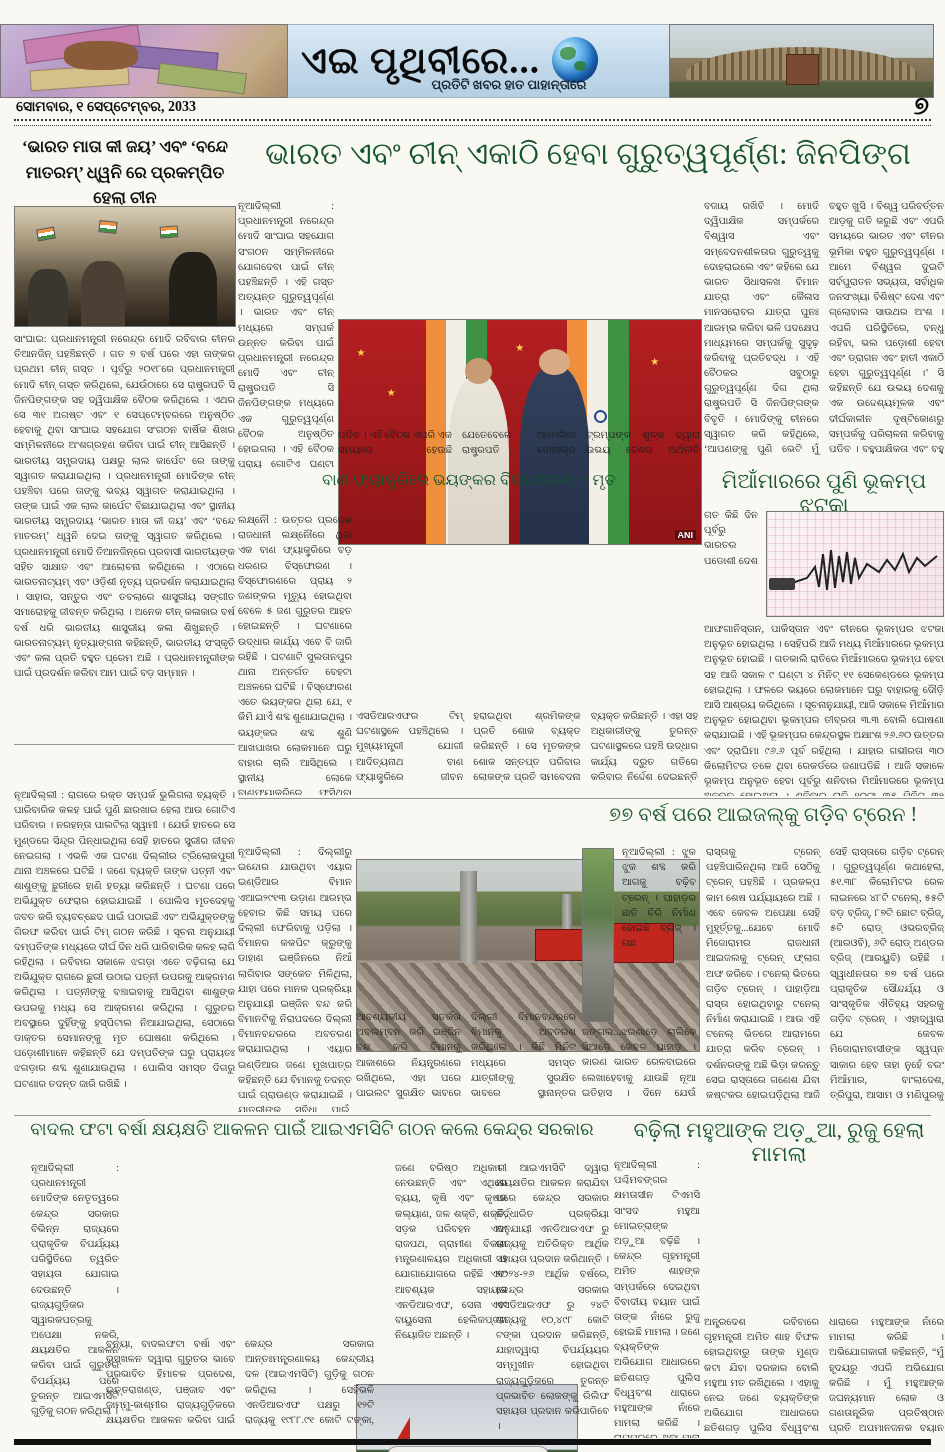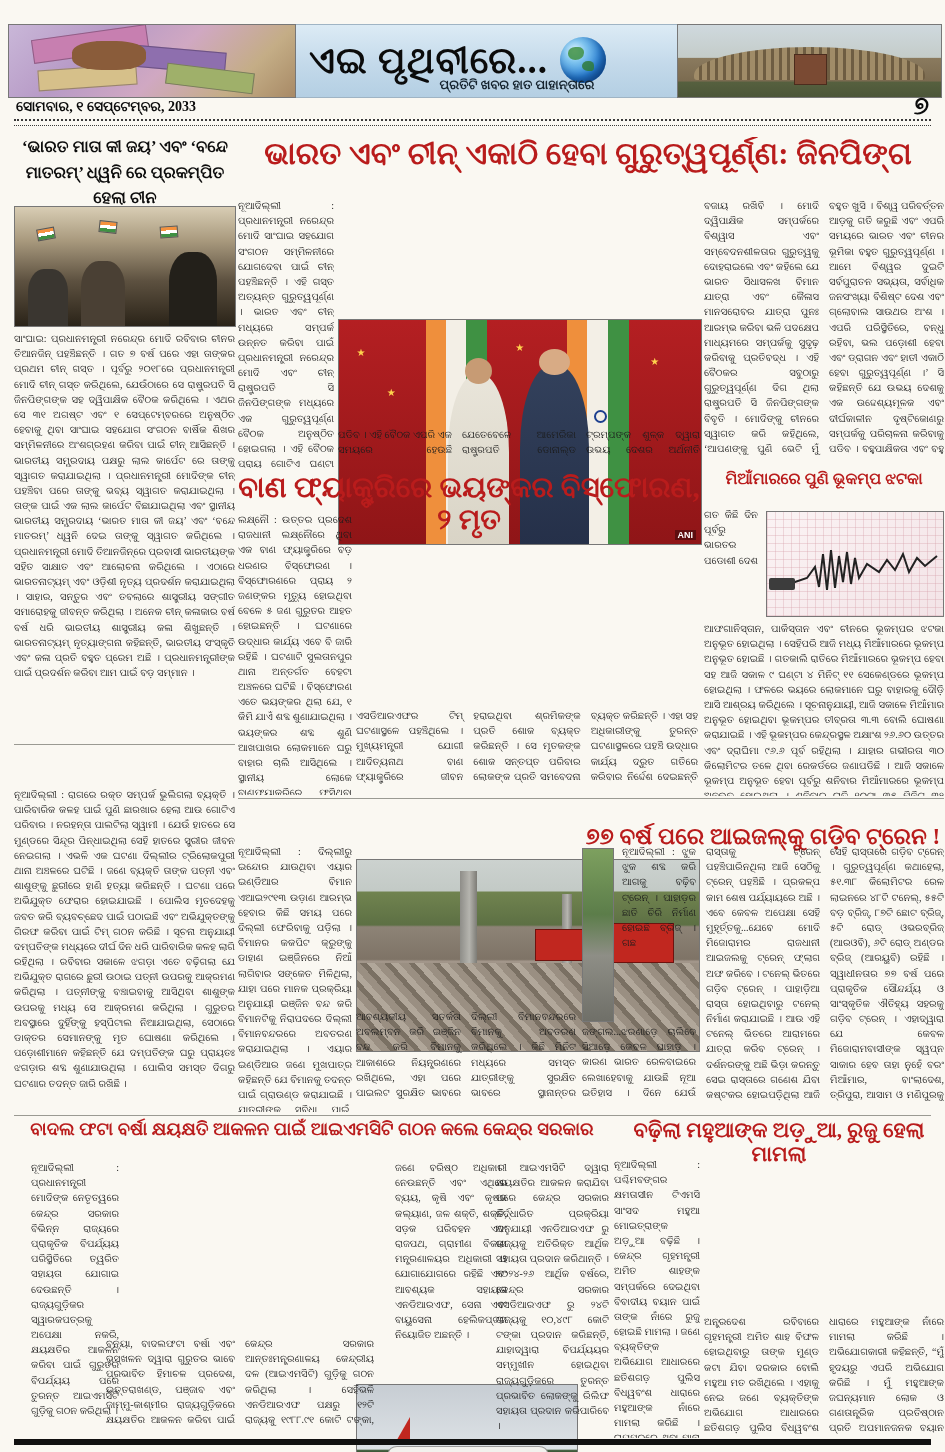--- a/index.html
+++ b/index.html
@@ -20,21 +20,21 @@
   .globe{width:46px;height:46px;border-radius:50%;
      background:radial-gradient(circle at 32% 30%,#dff3ff 0%,#7fc4ef 25%,#2a82d6 60%,#0d4f9e 100%);
      box-shadow:inset -4px -5px 8px rgba(0,30,80,.5);position:relative;}
   .globe:before{content:"";position:absolute;left:8px;top:10px;width:16px;height:13px;border-radius:50% 40% 60% 50%;background:#3f9143;opacity:.85;}
   .globe:after{content:"";position:absolute;left:22px;top:24px;width:12px;height:10px;border-radius:60% 50% 40% 60%;background:#2f7a38;opacity:.85;}
   .dateline{font-weight:700;font-size:14px;color:#0b0b0b;}
   .pagenum{font-weight:700;font-size:25px;color:#0b0b0b;}
   .dotrule{border-top:2px dotted #3a3a3a;height:0;}
   .rule{border-top:1px solid #9a9a93;height:0;}
   
-  .hl{font-weight:700;color:#b91c1c;text-align:center;line-height:1.12;}
+  .hl{font-weight:400;color:#14532d;text-align:center;line-height:1.12;}
   .hl-sub{font-weight:700;color:#0c0c0c;text-align:center;line-height:1.55;}
   
   .bt{font-size:10px;line-height:1.52;text-align:justify;color:#1c1c1c;overflow:hidden;}
   .cols2{column-count:2;column-gap:10px;}
   .cols3{column-count:3;column-gap:10px;}
   
   .crowd{background:linear-gradient(180deg,#d8cdb4 0%,#a99a7e 28%,#5d5140 62%,#2a2318 100%);position:relative;}
   .flag{position:absolute;width:16px;height:10px;background:linear-gradient(180deg,#f5923e 33%,#fff 33% 66%,#3f9143 66%);border:1px solid #555;}
   .fig-dark{position:absolute;background:#23201a;border-radius:40% 40% 0 0;}
   .summit-photo{position:relative;display:flex;}
@@ -61,21 +61,21 @@
   .tailfin{position:absolute;left:17%;top:20%;width:0;height:0;border-left:16px solid transparent;border-bottom:28px solid #c1271f;}
   .train-strip{background:linear-gradient(180deg,#7da05f 0%,#5c7d4a 38%,#8e8e86 62%,#6f6f68 100%);
       float:left;width:30px;height:172px;margin:4px 8px 2px 0;border:1px solid #777;}
   .bar{background:#111;}
 </style>
 </head>
 <body>
 
 <div class="page">
 
-  <div class="abs mast-band" style="left:8px;top:24px;width:917px;height:72px;">
+  <div class="abs mast-band" style="left:0;top:24px;width:917px;height:72px;">
     <div class="abs photo mast-left" style="left:-1px;top:-1px;width:286px;height:72px;">
       <div class="note" style="left:8%;top:10%;width:40%;height:30%;background:#c77fb0;transform:rotate(-8deg);"></div>
       <div class="note" style="left:30%;top:30%;width:45%;height:28%;background:#8e6fae;transform:rotate(5deg);"></div>
       <div class="note" style="left:10%;top:58%;width:34%;height:26%;background:#d6c08a;transform:rotate(-4deg);"></div>
       <div class="note" style="left:55%;top:60%;width:30%;height:26%;background:#9fb06a;transform:rotate(7deg);"></div>
       <div class="note" style="left:22%;top:22%;width:26%;height:40%;background:#8a5c3a;border-radius:40%;border:none;"></div>
     </div>
     <div class="abs" style="left:300px;top:12px;display:flex;align-items:center;gap:12px;">
       <span class="mast-title">ଏଇ ପୃଥିବୀରେ...</span>
       <span class="globe"></span>
@@ -129,32 +129,32 @@
       <div style="position:absolute;left:28%;top:-16px;width:44%;height:26px;border-radius:50%;background:#c79b74;"></div>
     </div>
     <div class="man" style="left:50%;width:19%;height:80%;background:linear-gradient(180deg,#33415c,#253049);">
       <div style="position:absolute;left:28%;top:-16px;width:44%;height:26px;border-radius:50%;background:#d8ab85;"></div>
     </div>
     <span class="credit">ANI</span>
   </div>
   <div class="abs bt cols2" style="left:704px;top:198px;width:240px;height:270px;">ବଜାୟ ରଖିବି । ମୋଦି ଦ୍ୱିପାକ୍ଷିକ ସମ୍ପର୍କରେ ବିଶ୍ୱାସ ଏବଂ ସମ୍ବେଦନଶୀଳତାର ଗୁରୁତ୍ୱକୁ ଦୋହରାଇଲେ ଏବଂ କହିଲେ ଯେ ଭାରତ ସିଧାସଳଖ ବିମାନ ଯାତ୍ରା ଏବଂ କୈଳାସ ମାନସରୋବର ଯାତ୍ରା ପୁନଃ ଆରମ୍ଭ କରିବା ଭଳି ପଦକ୍ଷେପ ମାଧ୍ୟମରେ ସମ୍ପର୍କକୁ ସୁଦୃଢ଼ କରିବାକୁ ପ୍ରତିବଦ୍ଧ । ଏହି ବୈଠକର ସବୁଠାରୁ ଗୁରୁତ୍ୱପୂର୍ଣ୍ଣ ଦିଗ ଥିଲା ରାଷ୍ଟ୍ରପତି ସି ଜିନପିଙ୍ଗଙ୍କ ବିବୃତି । ମୋଦିଙ୍କୁ ଚୀନରେ ସ୍ୱାଗତ କରି କହିଥିଲେ, ‘ଆପଣଙ୍କୁ ପୁଣି ଭେଟି ମୁଁ ବହୁତ ଖୁସି । ବିଶ୍ୱ ପରିବର୍ତ୍ତନ ଆଡ଼କୁ ଗତି କରୁଛି ଏବଂ ଏପରି ସମୟରେ ଭାରତ ଏବଂ ଚୀନର ଭୂମିକା ବହୁତ ଗୁରୁତ୍ୱପୂର୍ଣ୍ଣ । ଆମେ ବିଶ୍ୱର ଦୁଇଟି ସର୍ବପୁରାତନ ସଭ୍ୟତା, ସର୍ବାଧିକ ଜନସଂଖ୍ୟା ବିଶିଷ୍ଟ ଦେଶ ଏବଂ ଗ୍ଲୋବାଲ ସାଉଥର ଅଂଶ । ଏପରି ପରିସ୍ଥିତିରେ, ବନ୍ଧୁ ରହିବା, ଭଲ ପଡ଼ୋଶୀ ହେବା ଏବଂ ଡ୍ରାଗନ ଏବଂ ହାତୀ ଏକାଠି ହେବା ଗୁରୁତ୍ୱପୂର୍ଣ୍ଣ ।’ ସି କହିଛନ୍ତି ଯେ ଉଭୟ ଦେଶକୁ ଏକ ଉଦ୍ଦେଶ୍ୟମୂଳକ ଏବଂ ଦୀର୍ଘକାଳୀନ ଦୃଷ୍ଟିକୋଣରୁ ସମ୍ପର୍କକୁ ପରିଚାଳନା କରିବାକୁ ପଡିବ । ବହୁପାକ୍ଷିକତା ଏବଂ ବହୁ ଧ୍ରୁବୀୟ ବିଶ୍ୱର ଗୁରୁତ୍ୱ ଉପରେ ଗୁରୁତ୍ୱାରୋପ କରି ସେ କହିଛନ୍ତି ଯେ ‘ଆନ୍ତର୍ଜାତୀୟ ପ୍ରତିଷ୍ଠାନଗୁଡ଼ିକରେ ଗଣତନ୍ତ୍ରକୁ ସୁଦୃଢ଼ କରିବା ପାଇଁ ଆମର ଏକ ମିଳିତ ଦାୟିତ୍ୱ ଅଛି । କେବଳ ଏସିଆରେ ନୁହେଁ ବରଂ ସମଗ୍ର ବିଶ୍ୱରେ ଶାନ୍ତି ଏବଂ ସମୃଦ୍ଧି ପାଇଁ ଆମକୁ ଏକାଠି କାମ କରିବା ଉଚିତ ।’ ବିଶେଷଜ୍ଞମାନେ କହିଛନ୍ତି ଯେ ଏହି ବୈଠକ ଦର୍ଶାଇଛି ଯେ ଭାରତକୁ ଚୀନ୍ ଆବଶ୍ୟକ ଏବଂ ଚୀନକୁ ଭାରତ ଆବଶ୍ୟକ । କାରଣ ଉଭୟ ଦେଶ ଶୁଳ୍କ ଦ୍ୱାରା ପ୍ରଭାବିତ ହେଉଛନ୍ତି ।</div>
   <div class="abs bt cols3" style="left:338px;top:427px;width:362px;height:41px;">ପଡିବ । ଏହି ବୈଠକ ଏପରି ଏକ ସମୟରେ ହେଉଛି ଯେତେବେଳେ ଆମେରିକା ରାଷ୍ଟ୍ରପତି ଡୋନାଲ୍ଡ ଟ୍ରମ୍ପଙ୍କ ଶୁଳ୍କ ଦ୍ୱାରା ଉଭୟ ଦେଶର ଅର୍ଥନୀତି ପ୍ରଭାବିତ ହୋଇଛି । ବୈଠକରେ ପ୍ରଧାନମନ୍ତ୍ରୀ ମୋଦି ଏହା ମଧ୍ୟ ଉଲ୍ଲେଖ କରିଥିଲେ ଯେ ଗତ ବର୍ଷ ହୋଇଥିବା ‘ବିବାଦ’ ପ୍ରକ୍ରିୟା ପରେ ସୀମାରେ ଶାନ୍ତି ଏବଂ ସ୍ଥିରତା ଫେରିଛି ।</div>
 
-  <div class="abs hl" style="left:238px;top:471px;width:462px;font-size:29px;">ବାଣ ଫ୍ୟାକ୍ଟ୍ରିରେ ଭୟଙ୍କର ବିସ୍ଫୋରଣ, ୨ ମୃତ</div>
+  <div class="abs hl" style="left:238px;top:471px;width:462px;font-size:16px;">ବାଣ ଫ୍ୟାକ୍ଟ୍ରିରେ ଭୟଙ୍କର ବିସ୍ଫୋରଣ, ୨ ମୃତ</div>
   <div class="abs bt" style="left:238px;top:512px;width:114px;height:283px;">ଲକ୍ଷ୍ନୌ : ଉତ୍ତର ପ୍ରଦେଶ ରାଜଧାନୀ ଲକ୍ଷ୍ନୌରେ ଥିବା ଏକ ବାଣ ଫ୍ୟାକ୍ଟ୍ରିରେ ବଡ଼ ଧରଣର ବିସ୍ଫୋରଣ । ବିସ୍ଫୋରଣରେ ପ୍ରାୟ ୨ ଜଣଙ୍କର ମୃତ୍ୟୁ ହୋଇଥିବା ବେଳେ ୫ ଜଣ ଗୁରୁତର ଆହତ ହୋଇଛନ୍ତି । ଘଟଣାରେ ଉଦ୍ଧାର କାର୍ଯ୍ୟ ଏବେ ବି ଜାରି ରହିଛି । ଘଟଣାଟି ସୁଲତାନପୁର ଥାନା ଅନ୍ତର୍ଗତ ବେହଟା ଅଞ୍ଚଳରେ ଘଟିଛି । ବିସ୍ଫୋରଣ ଏତେ ଭୟଙ୍କର ଥିଲା ଯେ, ୧ କିମି ଯାଏଁ ଶବ୍ଦ ଶୁଣାଯାଇଥିଲା । ଭୟଙ୍କର ଶବ୍ଦ ଶୁଣି ଆଖପାଖର ଲୋକମାନେ ଘରୁ ବାହାର ଚାଲି ଆସିଥିଲେ । ସ୍ଥାନୀୟ ଲୋକେ ବାଣଫ୍ୟାକ୍ଟ୍ରିରେ ଫସିଥିବା ଶ୍ରମିକଙ୍କୁ ଉଦ୍ଧାର କରିବାକୁ ଚେଷ୍ଟା ମଧ୍ୟ କରିଥିଲେ । ଅନ୍ୟପକ୍ଷେ ପୋଲିସ ଓ ଆମ୍ବୁଲାନ୍ସକୁ ମଧ୍ୟ ସୂଚନା ଦିଆଯାଇଥିଲା । ସୂଚନା ପାଇ ପୋଲିସ, ଆମ୍ବୁଲାନ୍ସ ଓ</div>
   <div class="abs photo blast" style="left:356px;top:512px;width:342px;height:191px;">
     <div class="pillar" style="left:30%;top:6%;width:5%;height:70%;"></div>
     <div class="pillar" style="left:60%;top:18%;width:3%;height:40%;"></div>
     <div class="truck" style="left:52%;top:36%;width:16%;height:16%;"></div>
     <div class="truck" style="left:70%;top:33%;width:22%;height:20%;"></div>
     <div class="rubble"></div>
   </div>
   <div class="abs bt cols3" style="left:356px;top:708px;width:342px;height:87px;">ଏସଡିଆରଏଫର ଟିମ୍ ଘଟଣାସ୍ଥଳେ ପହଞ୍ଚିଥିଲେ । ମୁଖ୍ୟମନ୍ତ୍ରୀ ଯୋଗୀ ଆଦିତ୍ୟନାଥ ବାଣ ଫ୍ୟାକ୍ଟ୍ରିରେ ଜୀବନ ହରାଇଥିବା ଶ୍ରମିକଙ୍କ ପ୍ରତି ଶୋକ ବ୍ୟକ୍ତ କରିଛନ୍ତି । ସେ ମୃତକଙ୍କ ଶୋକ ସନ୍ତପ୍ତ ପରିବାର ଲୋକଙ୍କ ପ୍ରତି ସମବେଦନା ବ୍ୟକ୍ତ କରିଛନ୍ତି । ଏହା ସହ ଅଧିକାରୀଙ୍କୁ ତୁରନ୍ତ ଘଟଣାସ୍ଥଳରେ ପହଞ୍ଚି ଉଦ୍ଧାର କାର୍ଯ୍ୟ ଦ୍ରୁତ ଗତିରେ କରିବାର ନିର୍ଦ୍ଦେଶ ଦେଇଛନ୍ତି । ଘଟଣାକୁ ନେଇ ଲକ୍ଷ୍ନୌ ଜିଲ୍ଲାପାଳ ବିଶାକ ଜୀ କହିଛନ୍ତି, ପୋଲିସ ଟିମ, ଜରୁରୀକାଳୀନ ଟିମ, ଏସଡିଆରଏଫ ଟିମ ଘଟଣାସ୍ଥଳରେ ପହଞ୍ଚିଛି । ବିସ୍ଫୋରଣ କାରଣ ଖୋଜାଚାଲିଛି । ପୋଲିସ ଏବଂ ଅଗ୍ନିଶମ ଟିମ ଉଦ୍ଧାର କାର୍ଯ୍ୟରେ ଲାଗିଛି ।</div>
 
-  <div class="abs hl" style="left:704px;top:470px;width:240px;font-size:16px;">ମିଆଁମାରରେ ପୁଣି ଭୂକମ୍ପ ଝଟକା</div>
+  <div class="abs hl" style="left:704px;top:470px;width:240px;font-size:21px;">ମିଆଁମାରରେ ପୁଣି ଭୂକମ୍ପ ଝଟକା</div>
   <div class="abs bt" style="left:704px;top:507px;width:240px;height:289px;">
     <span class="seismo">
       <svg width="176" height="104" style="position:absolute;left:0;top:0;">
         <polyline points="6,72 28,70 40,66 48,55 52,75 56,42 60,78 64,38 68,76 72,44 76,70 80,40 84,72 88,46 92,66 100,52 112,60 120,48 128,58 136,42 142,60 150,46 158,54 170,44" fill="none" stroke="#222" stroke-width="2"></polyline>
         <rect x="2" y="66" width="26" height="12" rx="2" fill="#3c3c3c"></rect>
       </svg>
     </span>
     <span>ଗତ କିଛି ଦିନ ପୂର୍ବରୁ ଭାରତର ପଡୋଶୀ ଦେଶ ଆଫଗାନିସ୍ତାନ, ପାକିସ୍ତାନ ଏବଂ ଚୀନରେ ଭୂକମ୍ପର ଝଟକା ଅନୁଭୂତ ହୋଇଥିଲା । ସେହିପରି ଆଜି ମଧ୍ୟ ମିଆଁମାରରେ ଭୂକମ୍ପ ଅନୁଭୂତ ହୋଇଛି । ଗତକାଲି ରାତିରେ ମିଆଁମାରରେ ଭୂକମ୍ପ ହେବା ସହ ଆଜି ସକାଳ ୯ ଘଣ୍ଟା ୪ ମିନିଟ୍ ୧୧ ସେକେଣ୍ଡରେ ଭୂକମ୍ପ ହୋଇଥିଲା । ଫଳରେ ଭୟରେ ଲୋକମାନେ ଘରୁ ବାହାରକୁ ଦୌଡ଼ି ଆସି ଆଶ୍ରୟ କରିଥିଲେ । ସୂଚନାନୁଯାୟୀ, ଆଜି ସକାଳେ ମିଆଁମାର ଅନୁଭୂତ ହୋଇଥିବା ଭୂକମ୍ପର ତୀବ୍ରତା ୩.୩ ବୋଲି ଘୋଷଣା କରାଯାଇଛି । ଏହି ଭୂକମ୍ପର କେନ୍ଦ୍ରସ୍ଥଳ ଅକ୍ଷାଂଶ ୨୬.୬୦ ଉତ୍ତର ଏବଂ ଦ୍ରାଘିମା ୯୬.୬ ପୂର୍ବ ରହିଥିଲା । ଯାହାର ଗଭୀରତା ୩୦ କିଲୋମିଟର ତଳେ ଥିବା ରେକର୍ଡରେ ଜଣାପଡିଛି । ଆଜି ସକାଳେ ଭୂକମ୍ପ ଅନୁଭୂତ ହେବା ପୂର୍ବରୁ ଶନିବାର ମିଆଁମାରରେ ଭୂକମ୍ପ ଅନୁଭୂତ ହୋଇଥିଲା । ଶନିବାର ରାତି ୧୦ଟା ୩୫ ମିନିଟ୍ ୩୨ ସେକେଣ୍ଡରେ ଝଟକା ଅନୁଭୂତ ହୋଇଥିଲା । ଯାହାର ତୀବ୍ରତା ୪.୫ ରହିଥିଲା । ଭୂକମ୍ପର କେନ୍ଦ୍ରସ୍ଥଳ ୨୫ କିଲୋମିଟର ଗଭୀରତାରେ ରହିଥିଲା । ଏହା ଛଡ଼ା ଭୂକମ୍ପର କେନ୍ଦ୍ର ଅକ୍ଷାଂଶ ୧୫.୩୦ ଉତ୍ତର ଦ୍ରାଘିମା ୯୬.୩୫ ପୂର୍ବରେ ରହିଥିଲା ।</span>
   </div>
 
@@ -162,21 +162,21 @@
 
   <div class="abs bt" style="left:238px;top:844px;width:114px;height:268px;">ନୂଆଦିଲ୍ଲୀ : ଦିଲ୍ଲୀରୁ ଇନ୍ଦୋର ଯାଉଥିବା ଏୟାର ଇଣ୍ଡିଆର ବିମାନ ଏଆଇ୨୯୧୩ ଉଡ଼ାଣ ଆରମ୍ଭ ହେବାର କିଛି ସମୟ ପରେ ଦିଲ୍ଲୀ ଫେରିବାକୁ ପଡ଼ିଲା । ବିମାନର କକପିଟ କ୍ରୁଙ୍କୁ ଡାହାଣ ଇଞ୍ଜିନରେ ନିଆଁ ଲାଗିବାର ସଙ୍କେତ ମିଳିଥିଲା, ଯାହା ପରେ ମାନକ ପ୍ରକ୍ରିୟା ଅନୁଯାୟୀ ଇଞ୍ଜିନ ବନ୍ଦ କରି ବିମାନଟିକୁ ନିରାପଦରେ ଦିଲ୍ଲୀ ବିମାନବନ୍ଦରରେ ଅବତରଣ କରାଯାଇଥିଲା । ଏୟାର ଇଣ୍ଡିଆର ଜଣେ ମୁଖପାତ୍ର କହିଛନ୍ତି ଯେ ବିମାନକୁ ତଦନ୍ତ ପାଇଁ ଗ୍ରାଉଣ୍ଡ କରାଯାଇଛି । ଯାତ୍ରୀଙ୍କ ସୁବିଧା ପାଇଁ, ତୁରନ୍ତ ଏକ ବିକଳ୍ପ ବିମାନ ଉପଲବ୍ଧ କରାଯାଇଛି, ଯାହା ସେମାନଙ୍କୁ ଇନ୍ଦୋର ପଠାଇବ । ଆଲାର୍ମ ବାଜିବା ମାତ୍ରେ ଏବଂ କକପିଟରେ ନିଆଁ ଲାଗିବାର ସଙ୍କେତ ମିଳିବା ମାତ୍ରେ, ବିମାନରେ ବସିଥିବା ଯାତ୍ରୀମାନଙ୍କ ମଧ୍ୟରେ ଆତଙ୍କ ଖେଳିଗଲା । କିନ୍ତୁ ପାଇଲଟ ତୁରନ୍ତ</div>
   <div class="abs photo plane-photo" style="left:356px;top:844px;width:220px;height:160px;">
     <div class="tailfin"></div>
     <div class="fuselage">
       
     </div>
   </div>
   <div class="abs bt cols2" style="left:356px;top:1009px;width:220px;height:104px;">ଆବଶ୍ୟକୀୟ ସତର୍କତା ଅବଲମ୍ବନ କରି ଇଞ୍ଜିନ ବନ୍ଦ କରି ବିମାନକୁ ଆକାଶରେ ନିୟନ୍ତ୍ରଣରେ ରଖିଥିଲେ, ଏହା ପରେ ପାଇଲଟ ସୁରକ୍ଷିତ ଭାବରେ ଦିଲ୍ଲୀ ବିମାନବନ୍ଦରରେ ବିମାନକୁ ଅବତରଣ କରିଥିଲେ । କିଛି ମିନିଟ ମଧ୍ୟରେ ସମସ୍ତ ଯାତ୍ରୀଙ୍କୁ ସୁରକ୍ଷିତ ଭାବରେ ସ୍ଥାନାନ୍ତର କରାଯାଇଥିଲା । ଏୟାର ଇଣ୍ଡିଆ ବିମାନରେ ଲଗାତାର ଯାନ୍ତ୍ରିକ ତ୍ରୁଟି ଦେଖାଯାଉଛି । ସ୍ମୃତି ଅଛି ଅଗଷ୍ଟ ୧୮ରେ, କୋଚି ବିମାନବନ୍ଦରରୁ ଦିଲ୍ଲୀ ଯାଉଥିବା ଏକ ଏୟାର ଇଣ୍ଡିଆ ବିମାନକୁ ଉଡ଼ା ପୂର୍ବରୁ ହଠାତ୍ ବନ୍ଦ କରିବାକୁ ପଡିଥିଲା । ପୂର୍ବରୁ ଅଗଷ୍ଟ ୧୬ ତାରିଖରେ, ଏୟାର ଇଣ୍ଡିଆ ଶେଷ ମୁହୂର୍ତ୍ତରେ ମିଳାନ (ଇଟାଲୀ) ରୁ ଦିଲ୍ଲୀ ଯାଉଥିବା ଏକ ବିମାନକୁ ବାତିଲ କରିଥିଲା । ଉଡ଼ାଣ ବାତିଲ ଯୋଗୁ ଯାତ୍ରୀମାନେ ବହୁତ ଅସୁବିଧାର ସମ୍ମୁଖୀନ ହେଉଛନ୍ତି ।</div>
 
-  <div class="abs hl" style="left:582px;top:824px;width:362px;font-size:23px;">୭୭ ବର୍ଷ ପରେ ଆଇଜଲ୍‌କୁ ଗଡ଼ିବ ଟ୍ରେନ !</div>
+  <div class="abs hl" style="left:582px;top:803px;width:362px;font-size:20px;">୭୭ ବର୍ଷ ପରେ ଆଇଜଲ୍‌କୁ ଗଡ଼ିବ ଟ୍ରେନ !</div>
   <div class="abs bt cols3" style="left:582px;top:844px;width:362px;height:269px;">
     <span class="train-strip"></span>
     <span>ନୂଆଦିଲ୍ଲୀ : ଝୁକ ଝୁକ ଶବ୍ଦ କରି ଆଗକୁ ବଢ଼ିବ ଟ୍ରେନ୍ । ପାହାଡ଼ର ଛାତି ଚିରି ନିର୍ମାଣ ହୋଇଛି ବ୍ରିଜ୍ । ଗଛ ଜଙ୍ଗଲ...ଝରଣାଡ଼େ ଚାଲିବେ ସିଆଡ଼େ କେବଳ ପାହାଡ଼ । କାରଣ ଭାରତ ରେଳବାଇରେ ଲେଖାହେବାକୁ ଯାଉଛି ନୂଆ ଇତିହାସ । ଦିନେ ଯେଉଁ ରାସ୍ତାକୁ ଟ୍ରେନ୍ ପହଞ୍ଚିପାରିନଥିଲା ଆଜି ସେଠିକୁ ଟ୍ରେନ୍ ପହଞ୍ଚିଛି । ପ୍ରକଳ୍ପ କାମ ଶେଷ ପର୍ଯ୍ୟାୟରେ ଅଛି । ଏବେ କେବଳ ଅପେକ୍ଷା ସେହି ମୁହୂର୍ତ୍ତକୁ...ଯେବେ ମୋଦି ମିଜୋରାମର ରାଜଧାନୀ ଆଇଜଲକୁ ଟ୍ରେନ୍ ଫ୍ଲାଗ ଅଫ କରିବେ । ଟନେଲ୍ ଭିତରେ ଗଡ଼ିବ ଟ୍ରେନ୍ । ପାହାଡ଼ିଆ ରାସ୍ତା ହୋଇଥିବାରୁ ଟନେଲ୍ ନିର୍ମାଣ କରାଯାଇଛି । ଆଉ ଏହି ଟନେଲ୍ ଭିତରେ ଆରାମରେ ଯାତ୍ରା କରିବ ଟ୍ରେନ୍ । ଦର୍ଶନରଙ୍କୁ ଅଛି ଭିଡ଼ା କରନ୍ତୁ ସେଇ ରାସ୍ତାରେ ଗଣେଶ ଯିବା କଷ୍ଟକର ହୋଇପଡ଼ିଥିଲା ଆଜି ସେହି ରାସ୍ତାରେ ଗଡ଼ିବ ଟ୍ରେନ୍ । ଗୁରୁତ୍ୱପୂର୍ଣ୍ଣ କଥାହେଲା, ୫୧.୩୮ କିଲୋମିଟର ରେଳ ଲାଇନରେ ୪୮ଟି ଟନେଲ୍, ୫୫ଟି ବଡ଼ ବ୍ରିଜ୍, ୮୭ଟି ଛୋଟ ବ୍ରିଜ୍, ୫ଟି ରୋଡ୍ ଓଭରବ୍ରିଜ୍ (ଆରଓବି), ୬ଟି ରୋଡ୍ ଅଣ୍ଡର ବ୍ରିଜ୍ (ଆରୟୁବି) ରହିଛି । ସ୍ୱାଧୀନତାର ୭୭ ବର୍ଷ ପରେ ପ୍ରାକୃତିକ ସୌନ୍ଦର୍ଯ୍ୟ ଓ ସାଂସ୍କୃତିକ ଐତିହ୍ୟ ସହରକୁ ଗଡ଼ିବ ଟ୍ରେନ୍ । ଏହାଦ୍ୱାରା ଯେ କେବଳ ମିଜୋରାମବାସୀଙ୍କ ସ୍ୱପ୍ନ ସାକାର ହେବ ତାହା ନୁହେଁ ବରଂ ମିଆଁମାର, ବାଂଲାଦେଶ, ତ୍ରିପୁରା, ଆସାମ ଓ ମଣିପୁରକୁ ଯୋଗାଯୋଗର ବାଟ ଫିଟିବ । ଆସାମର ଗୁଆହାଟୀ, ପଶ୍ଚିମବଙ୍ଗର କଲିକତା ପରି ସହରକୁ ଆଇଜଲରୁ ବିମାନ ସେବା ଅଭାବରେ ବଷ୍ଟଡାଇଭ ରାସ୍ତା ସଂଯୋଗ ଲୋକଙ୍କ ଯୋଗାଯୋଗର ଏକମାତ୍ର ମାଧ୍ୟମ ସାଜିଛି । ଆସନ୍ତା ୧୩ ତାରିଖରୁ ଆରମ୍ଭ ହେବାକୁ ଯାଉଥିବା ରେଳ ସେବା ମିଜୋରାମବାସୀଙ୍କ ସ୍ୱପ୍ନ ପୂରଣ କରିବ ବୋଲି କୁହାଯାଉଛି । ୨୦୧୪ ନଭେମ୍ବର ୨୯ରେ ମଣିପୁରରେ ଆୟୋଜିତ ସମାରୋହରେ ପ୍ରଧାନମନ୍ତ୍ରୀ ନରେନ୍ଦ୍ର ମୋଦି ମିଜୋରାମର ବୈରାବୀ ସାଇରଙ୍ଗ ପର୍ଯ୍ୟନ୍ତ ନୂତନ ରେଳ ଲାଇନର ଭିତ୍ତିପ୍ରସ୍ତର ସ୍ଥାପନ କରିଥିଲେ । ପରବର୍ତ୍ତୀ ସମୟରେ ରେଳମନ୍ତ୍ରୀ ଅଶ୍ୱିନୀ ବୈଷ୍ଣବଙ୍କ ପ୍ରତ୍ୟକ୍ଷ ତତ୍ତ୍ୱାବଧାନରେ ୧୧ ବର୍ଷ ପରେ ଏହି ପ୍ରକଳ୍ପ ବୃହତ୍ତ ରୂପ ନେଇଛି ।</span>
   </div>
 
   <div class="abs rule" style="left:14px;top:1115px;width:917px;"></div>
 
   <div class="abs hl" style="left:14px;top:1119px;width:596px;font-size:18px;">ବାଦଲ ଫଟା ବର୍ଷା କ୍ଷୟକ୍ଷତି ଆକଳନ ପାଇଁ ଆଇଏମସିଟି ଗଠନ କଲେ କେନ୍ଦ୍ର ସରକାର</div>
   <div class="abs bt" style="left:14px;top:1160px;width:88px;height:278px;margin-left:17px;">ନୂଆଦିଲ୍ଲୀ : ପ୍ରଧାନମନ୍ତ୍ରୀ ମୋଦିଙ୍କ ନେତୃତ୍ୱରେ କେନ୍ଦ୍ର ସରକାର ବିଭିନ୍ନ ରାଜ୍ୟରେ ପ୍ରାକୃତିକ ବିପର୍ଯ୍ୟୟ ପରିସ୍ଥିତିରେ ତ୍ୱରିତ ସହାୟତା ଯୋଗାଇ ଦେଉଛନ୍ତି । ରାଜ୍ୟଗୁଡ଼ିକର ସ୍ୱାରକପତ୍ରକୁ ଅପେକ୍ଷା ନକରି, କ୍ଷୟକ୍ଷତିର ଆକଳନ କରିବା ପାଇଁ ଗୁରୁତର ବିପର୍ଯ୍ୟୟ ପରେ ତୁରନ୍ତ ଆଇଏମସିଟି ଗୁଡ଼ିକୁ ଗଠନ କରିଥିଲା ।</div>
 

